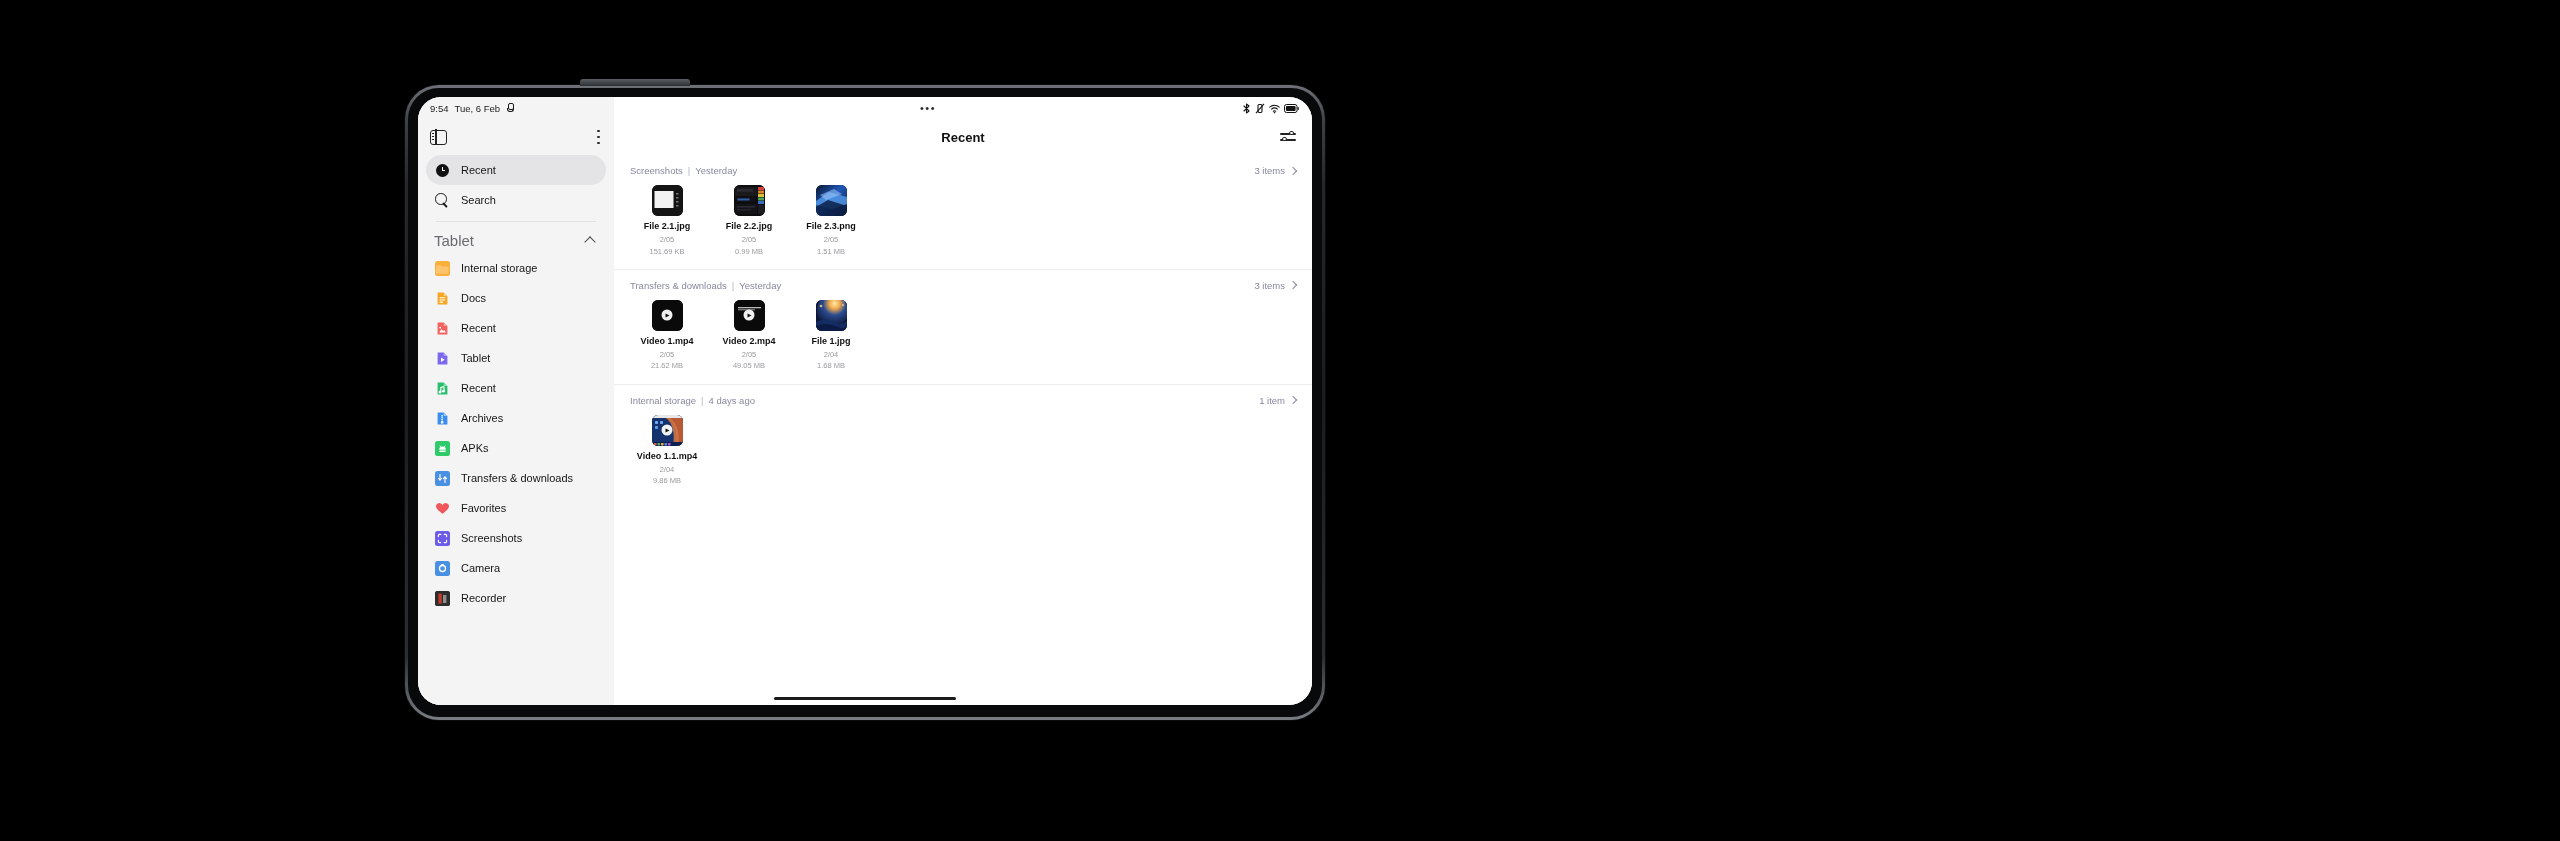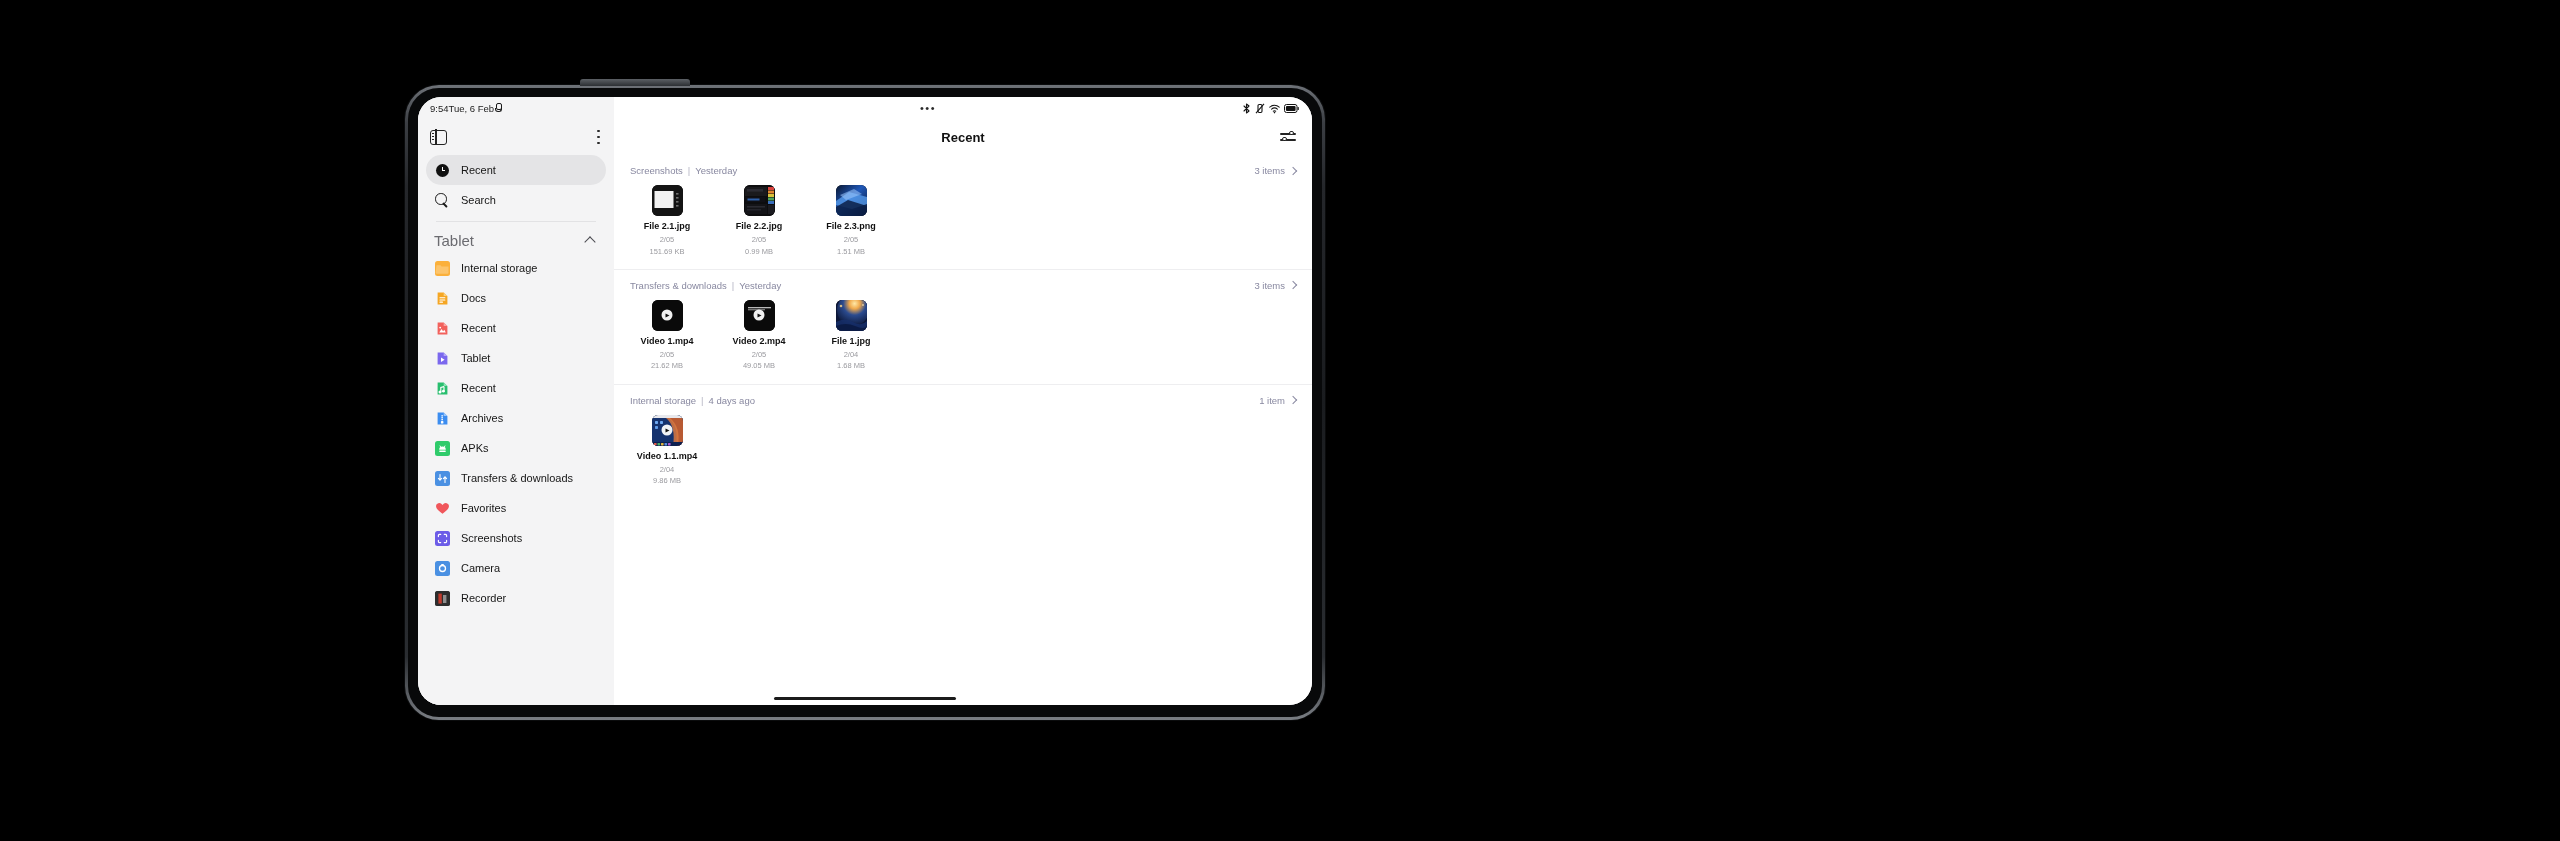--- a/index.html
+++ b/index.html
@@ -91,20 +91,21 @@
     position: relative;
     z-index: 6;
   }
   .sb-left {
     width: 196px;
     flex: 0 0 196px;
     background: #f4f4f5;
     height: 100%;
     display: flex;
     align-items: center;
+    gap: 6px;
     padding-left: 12px;
     font-weight: 400;
   }
   .sb-mid {
     flex: 1 1 auto;
     background: #ffffff;
     height: 100%;
     display: flex;
     align-items: center;
     justify-content: center;
@@ -321,21 +322,21 @@
   .chev-right {
     width:6px;height:6px;
     border-right:1.3px solid #8888a0;
     border-top:1.3px solid #8888a0;
     transform: rotate(45deg);
   }
 
   .file-grid {
     display:flex;
     padding: 9px 16px 12px 16px;
-    gap: 18px;
+    gap: 8px;
   }
   .file-cell {
     width: 74px;
     flex: 0 0 74px;
     display:flex;
     flex-direction:column;
     align-items:center;
     cursor:pointer;
   }
   .thumb {

